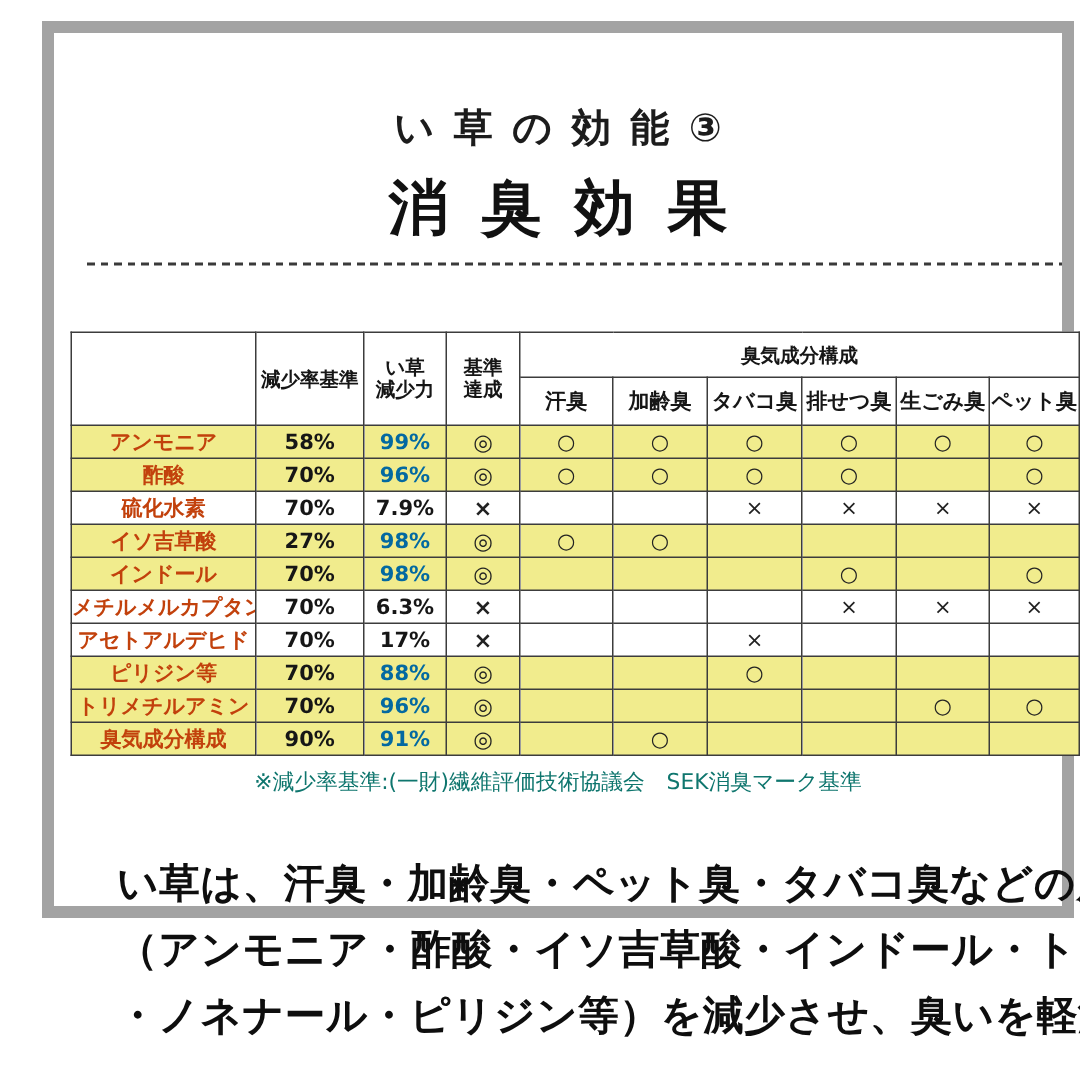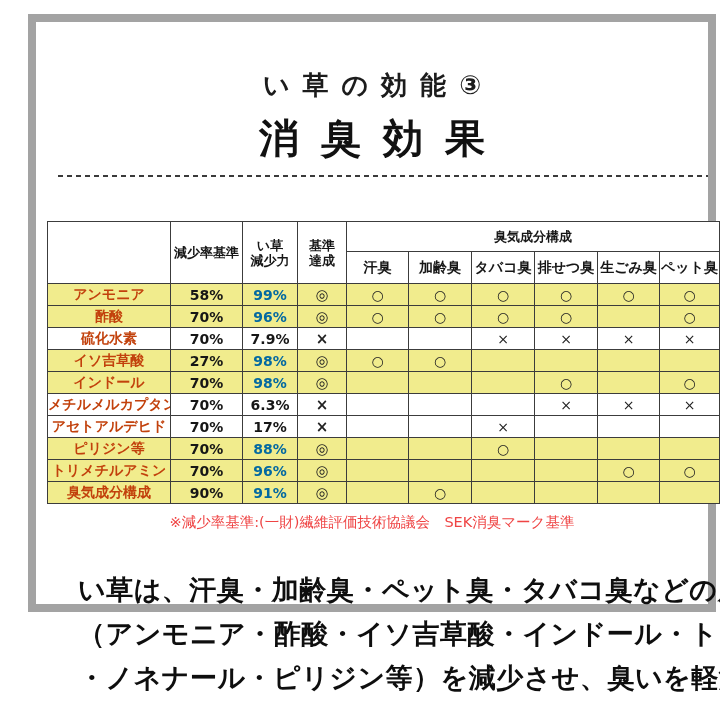--- a/index.html
+++ b/index.html
@@ -39,21 +39,21 @@
   .tbl th .two{display:block;line-height:15px;}
   .tbl td.name{font-size:14px;font-weight:bold;color:#c2410c;}
   .tbl td.std{font-size:14px;font-weight:bold;color:#161616;}
   .tbl td.pw{font-size:14px;font-weight:bold;color:#161616;}
   .tbl td.pw.red{color:#0369a1;}
   .tbl td.met{font-size:15px;font-weight:bold;color:#222;}
   .tbl td.od{font-size:14px;color:#222;}
   .tbl tbody tr.hl td{background:#f1ec8d;}
   .foot{
     position:absolute;left:0;right:0;top:489px;text-align:center;
-    font-size:14.5px;line-height:22px;color:#ef4444;
+    font-size:14.5px;line-height:22px;color:#0f766e;
   }
   .para{
     position:absolute;left:42px;top:546px;width:616px;
     font-size:27px;font-weight:bold;line-height:44px;color:#0e0e0e;
     letter-spacing:0.5px;
   }
   .para div{white-space:nowrap;}
 </style>
 </head>
 <body>

